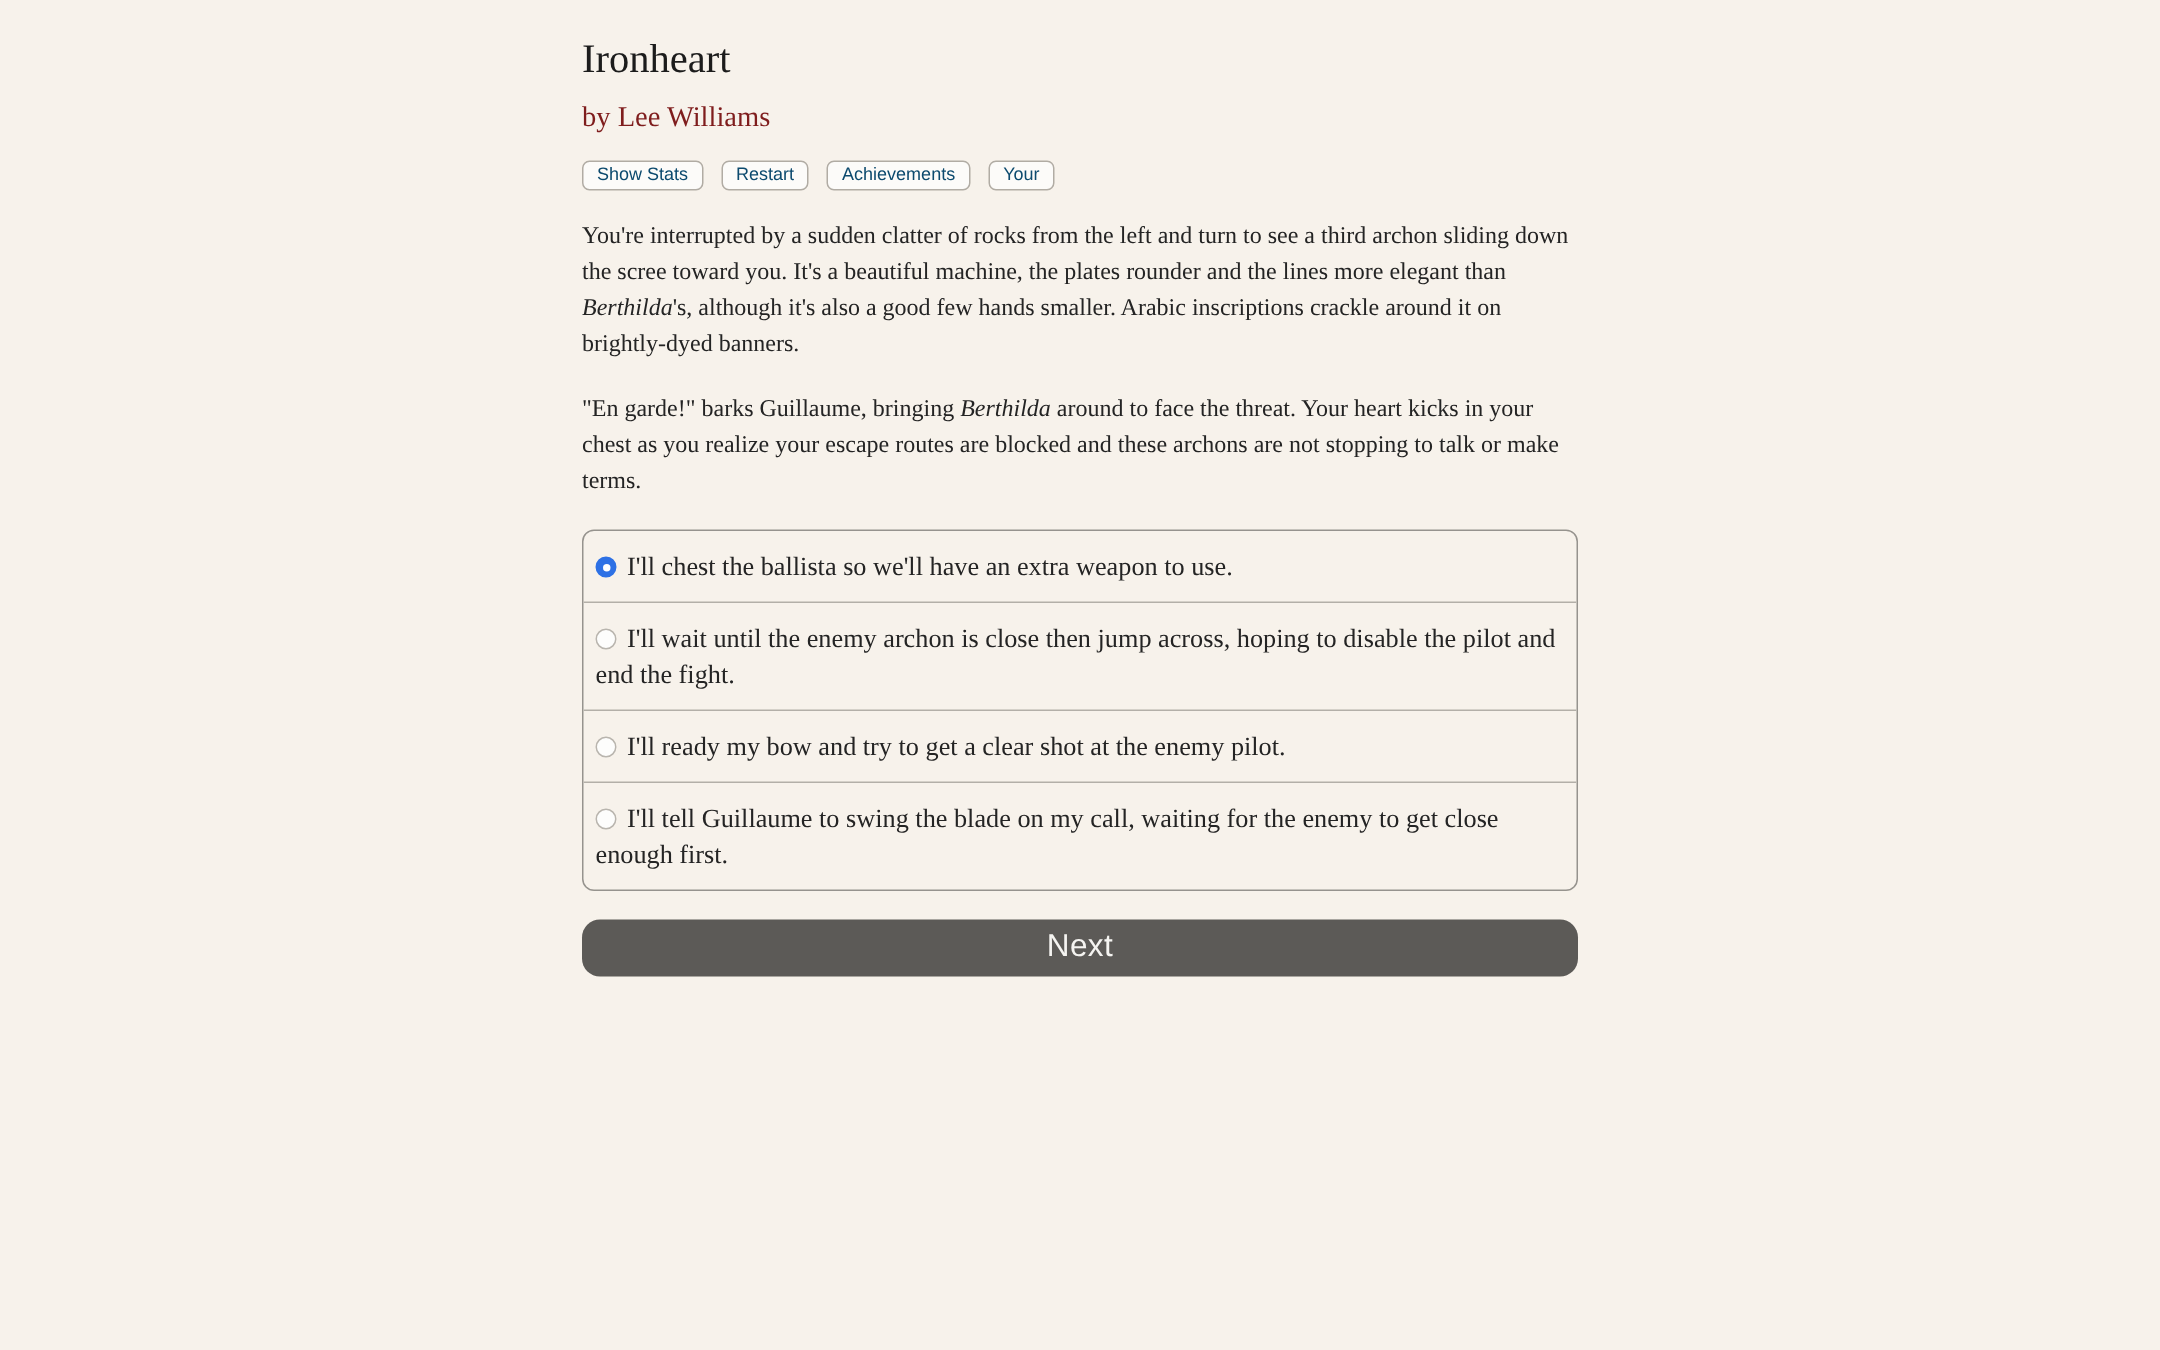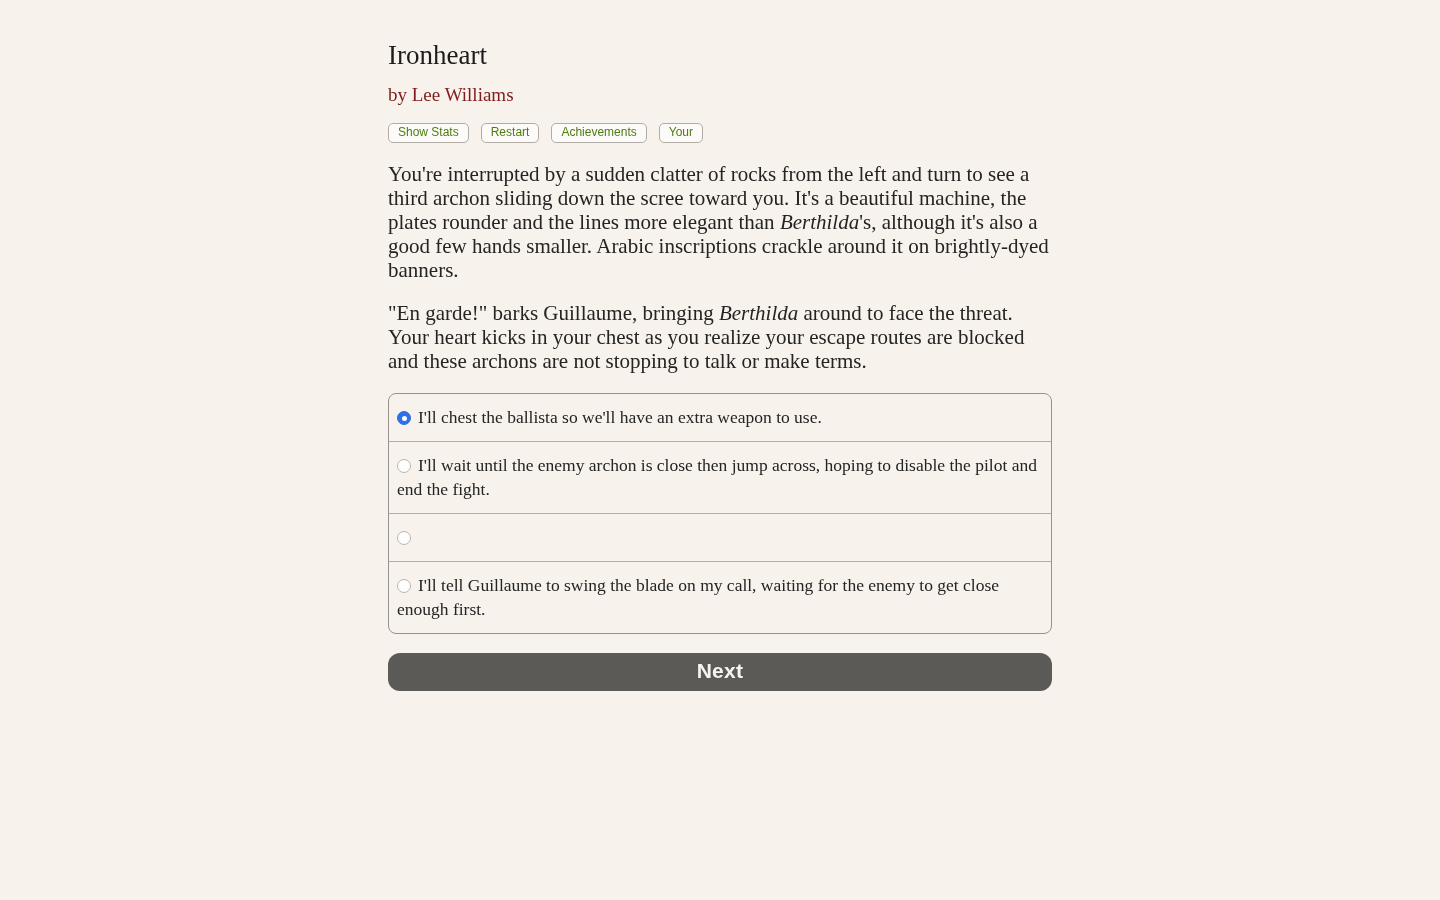--- a/index.html
+++ b/index.html
@@ -18,21 +18,21 @@
   html,body{margin:0;padding:0;}
   body{
     width:1440px;height:900px;
     background:var(--bg);
     color:var(--text);
     font-family:"Liberation Serif","DejaVu Serif",serif;
     overflow:hidden;
   }
   .content{
     width:664px;
-    margin:16px auto;
+    margin:0 auto;
     padding-top:23px;
   }
   h1.title{
     margin:0;
     font-size:27px;
     font-weight:normal;
     line-height:1.2;
     color:#1c1c1c;
   }
   .byline{
@@ -42,31 +42,31 @@
     color:#7f1d1d;
   }
   .toolbar{
     margin-top:15px;
     display:flex;
     gap:12px;
   }
   .toolbar button{
     font-family:"Liberation Sans","DejaVu Sans",sans-serif;
     font-size:12px;
-    color:#4d7c0f;
+    color:#0c4a6e;
     background:var(--btn-bg);
     border:1px solid var(--btn-border);
     border-radius:5px;
     padding:2px 9px 3px;
     line-height:1.1;
     cursor:pointer;
   }
   .story{
     margin:19px 0 0;
-    font-size:21px;
+    font-size:16px;
     line-height:24px;
   }
   .story em{font-style:italic;}
   .choices{
     margin-top:20px;
     border:1px solid var(--box-border);
     border-radius:8px;
     overflow:hidden;
     background:var(--bg);
   }
@@ -108,21 +108,21 @@
     display:block;
     width:100%;
     margin-top:19px;
     padding:6px 0 8px;
     background:var(--next-bg);
     color:var(--next-text);
     border:none;
     border-radius:12px;
     font-family:"Liberation Sans","DejaVu Sans",sans-serif;
     font-size:21px;
-    font-weight:bold;
+    font-weight:normal;
     letter-spacing:0.3px;
     cursor:pointer;
   }
 </style>
 </head>
 <body>
 
 <div class="content">
 
   <h1 class="title">Ironheart</h1>
@@ -141,21 +141,21 @@
   <p class="story">"En garde!" barks Guillaume, bringing <em>Berthilda</em> around to face the threat. Your heart kicks in your chest as you realize your escape routes are blocked and these archons are not stopping to talk or make terms.</p>
 
   <div class="choices">
     <label class="choice">
       <input type="radio" name="choice" checked="" style=""><span>I'll chest the ballista so we'll have an extra weapon to use.</span>
     </label>
     <label class="choice">
       <input type="radio" name="choice" style=""><span>I'll wait until the enemy archon is close then jump across, hoping to disable the pilot and end the fight.</span>
     </label>
     <label class="choice">
-      <input type="radio" name="choice" style="">
+      <input type="radio" name="choice" style=""><span>I'll ready my bow and try to get a clear shot at the enemy pilot.</span>
     </label>
     <label class="choice">
       <input type="radio" name="choice" style=""><span>I'll tell Guillaume to swing the blade on my call, waiting for the enemy to get close enough first.</span>
     </label>
   </div>
 
   <button class="next-button">Next</button>
 
 </div>
 

